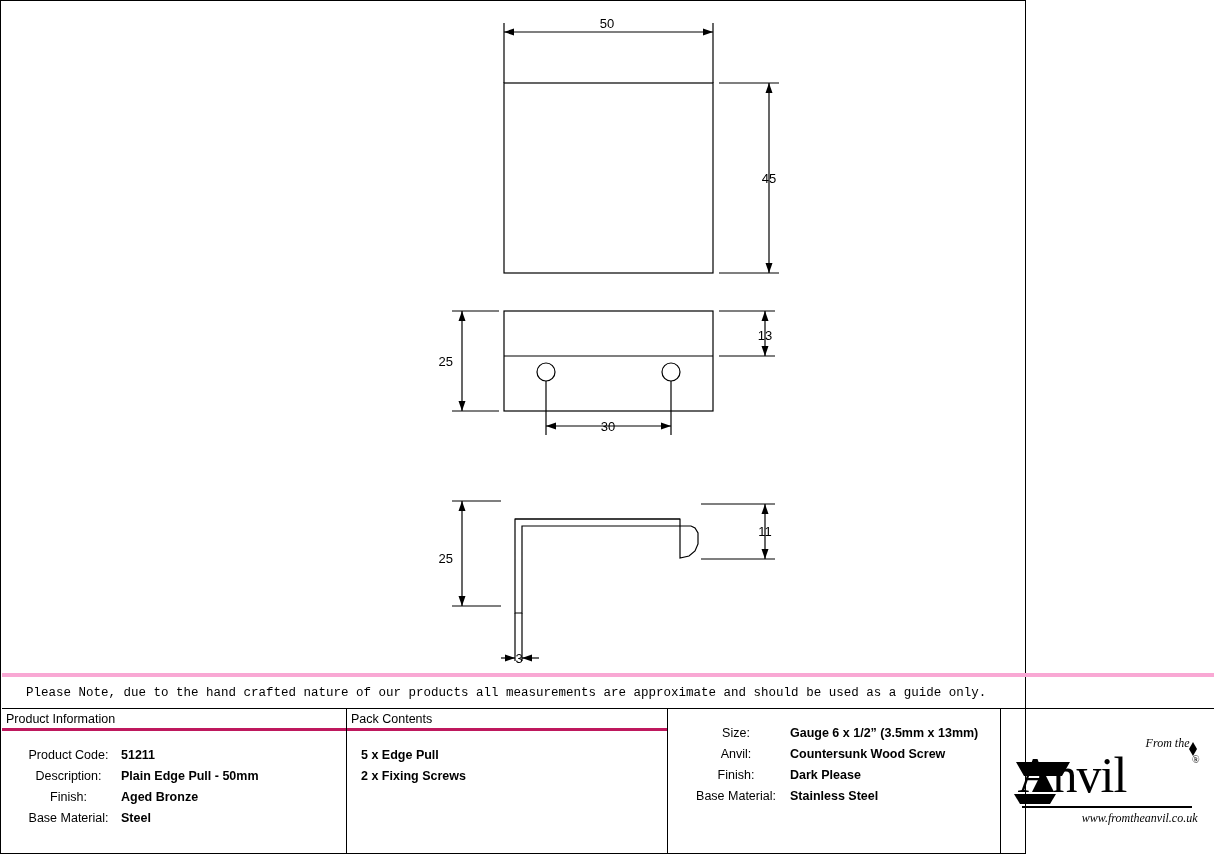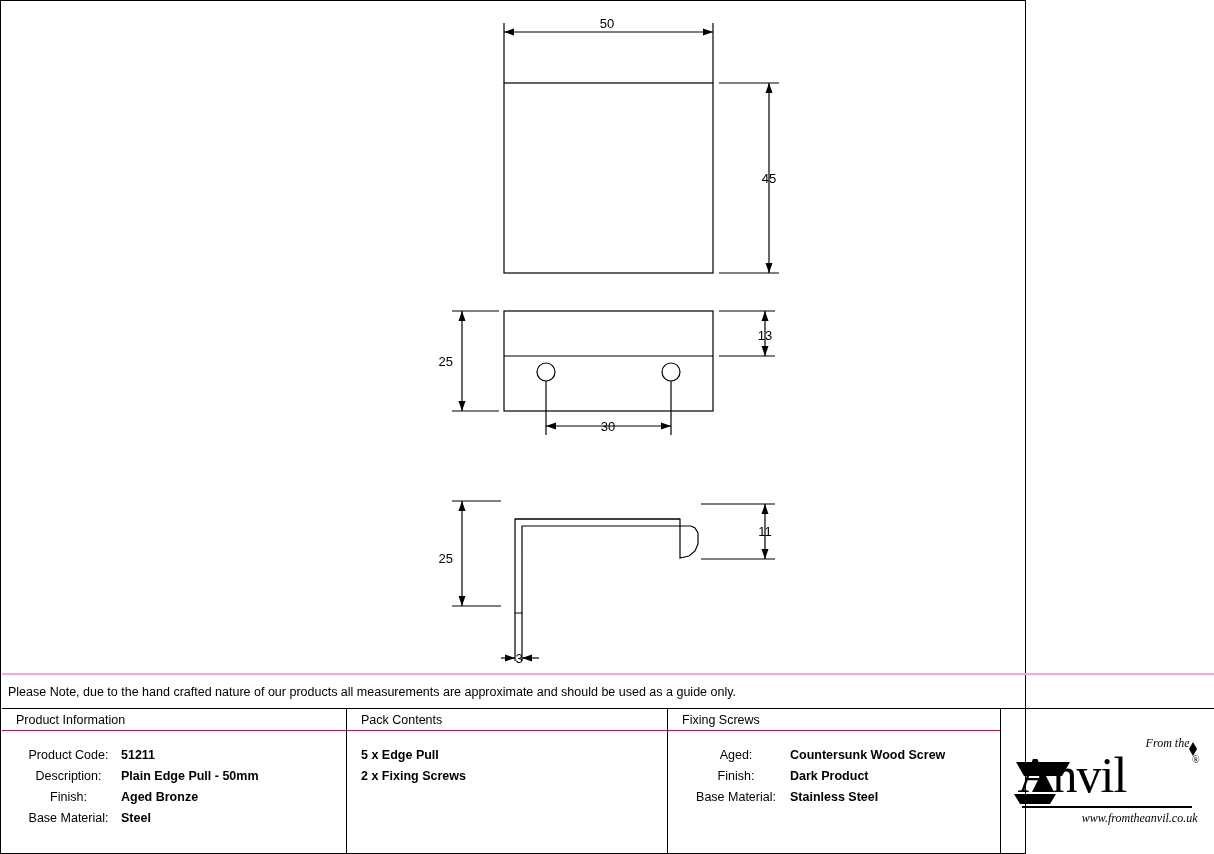--- a/index.html
+++ b/index.html
@@ -24,49 +24,50 @@
     left: 0; top: 0;
     width: 1214px; height: 672px;
   }
   svg { display: block; }
   .note-row {
     position: absolute;
     left: 1px;
     top: 672px;
     width: 1212px;
     height: 36px;
-    border-top: 2px solid #f9a8d4;
+    border-top: 4px solid #f9a8d4;
     border-bottom: 1px solid #000;
     display: flex;
     align-items: center;
-    padding-left: 6px;
+    padding-left: 24px;
     font-size: 12.5px;
+    font-family: Liberation Mono, monospace;
   }
   .info-row {
     position: absolute;
     left: 1px;
     top: 708px;
     width: 1212px;
     height: 145px;
     display: flex;
   }
   .col {
     border-right: 1px solid #000;
     position: relative;
   }
   .col-product { width: 345px; }
   .col-pack { width: 321px; }
   .col-screws { width: 333px; }
   .col-logo { width: 213px; border-right: none; }
   .col-head {
     height: 22px;
-    border-bottom: 1px solid #be185d;
+    border-bottom: 3px solid #be185d;
     display: flex;
     align-items: center;
-    padding-left: 14px;
+    padding-left: 4px;
     font-size: 12.5px;
   }
   .col-body {
     padding: 14px 0 0 14px;
     font-size: 12.5px;
     line-height: 21px;
   }
   .kv { display: flex; text-align: center; }
   .kv .k { width: 105px; flex: 0 0 105px; }
   .kv .v { font-weight: bold; }
@@ -240,29 +241,32 @@
 
     <div class="col col-pack">
       <div class="col-head">Pack Contents</div>
       <div class="col-body">
         <div class="plain-line">5 x Edge Pull</div>
         <div class="plain-line">2 x Fixing Screws</div>
       </div>
     </div>
 
     <div class="col col-screws">
-      <div class="col-head">Fixing Screws</div>
       <div class="col-body">
         <div class="kv">
-          <span class="k">Aged:</span>
+          <span class="k">Size:</span>
+          <span class="v">Gauge 6 x 1/2” (3.5mm x 13mm)</span>
+        </div>
+        <div class="kv">
+          <span class="k">Anvil:</span>
           <span class="v">Countersunk Wood Screw</span>
         </div>
         <div class="kv">
           <span class="k">Finish:</span>
-          <span class="v">Dark Product</span>
+          <span class="v">Dark Please</span>
         </div>
         <div class="kv">
           <span class="k">Base Material:</span>
           <span class="v">Stainless Steel</span>
         </div>
       </div>
     </div>
 
     <div class="col col-logo">
       <div class="logo-wrap">

